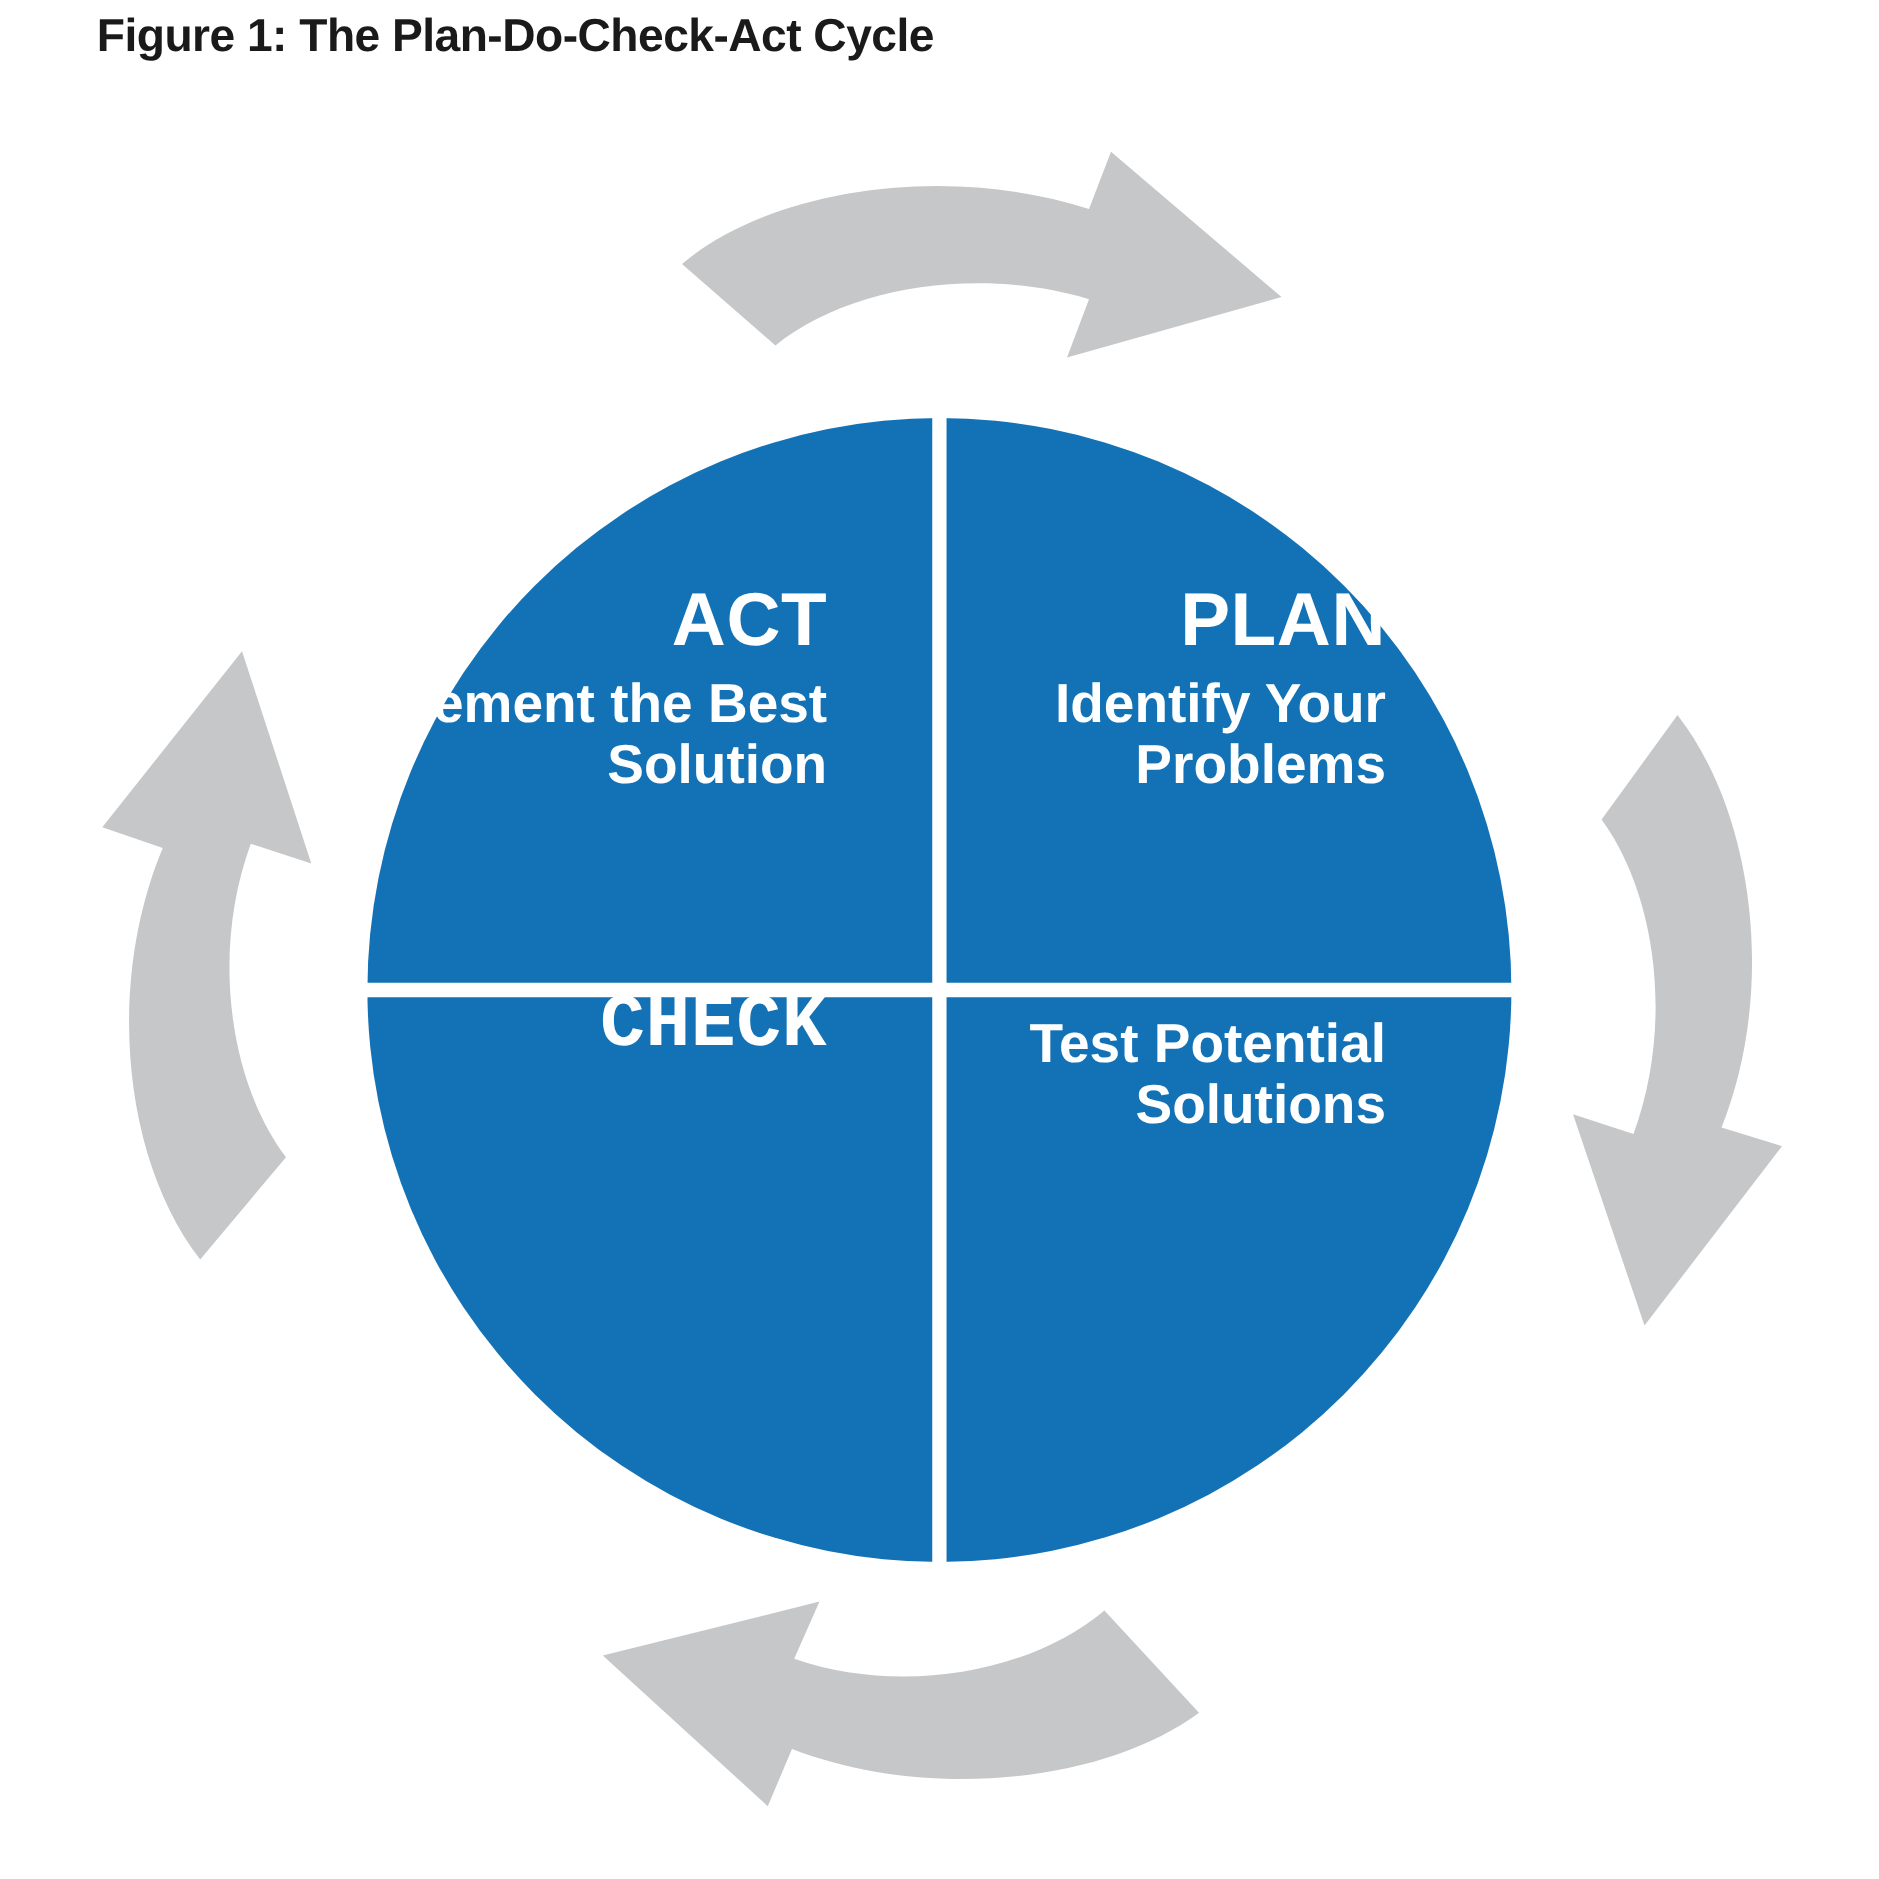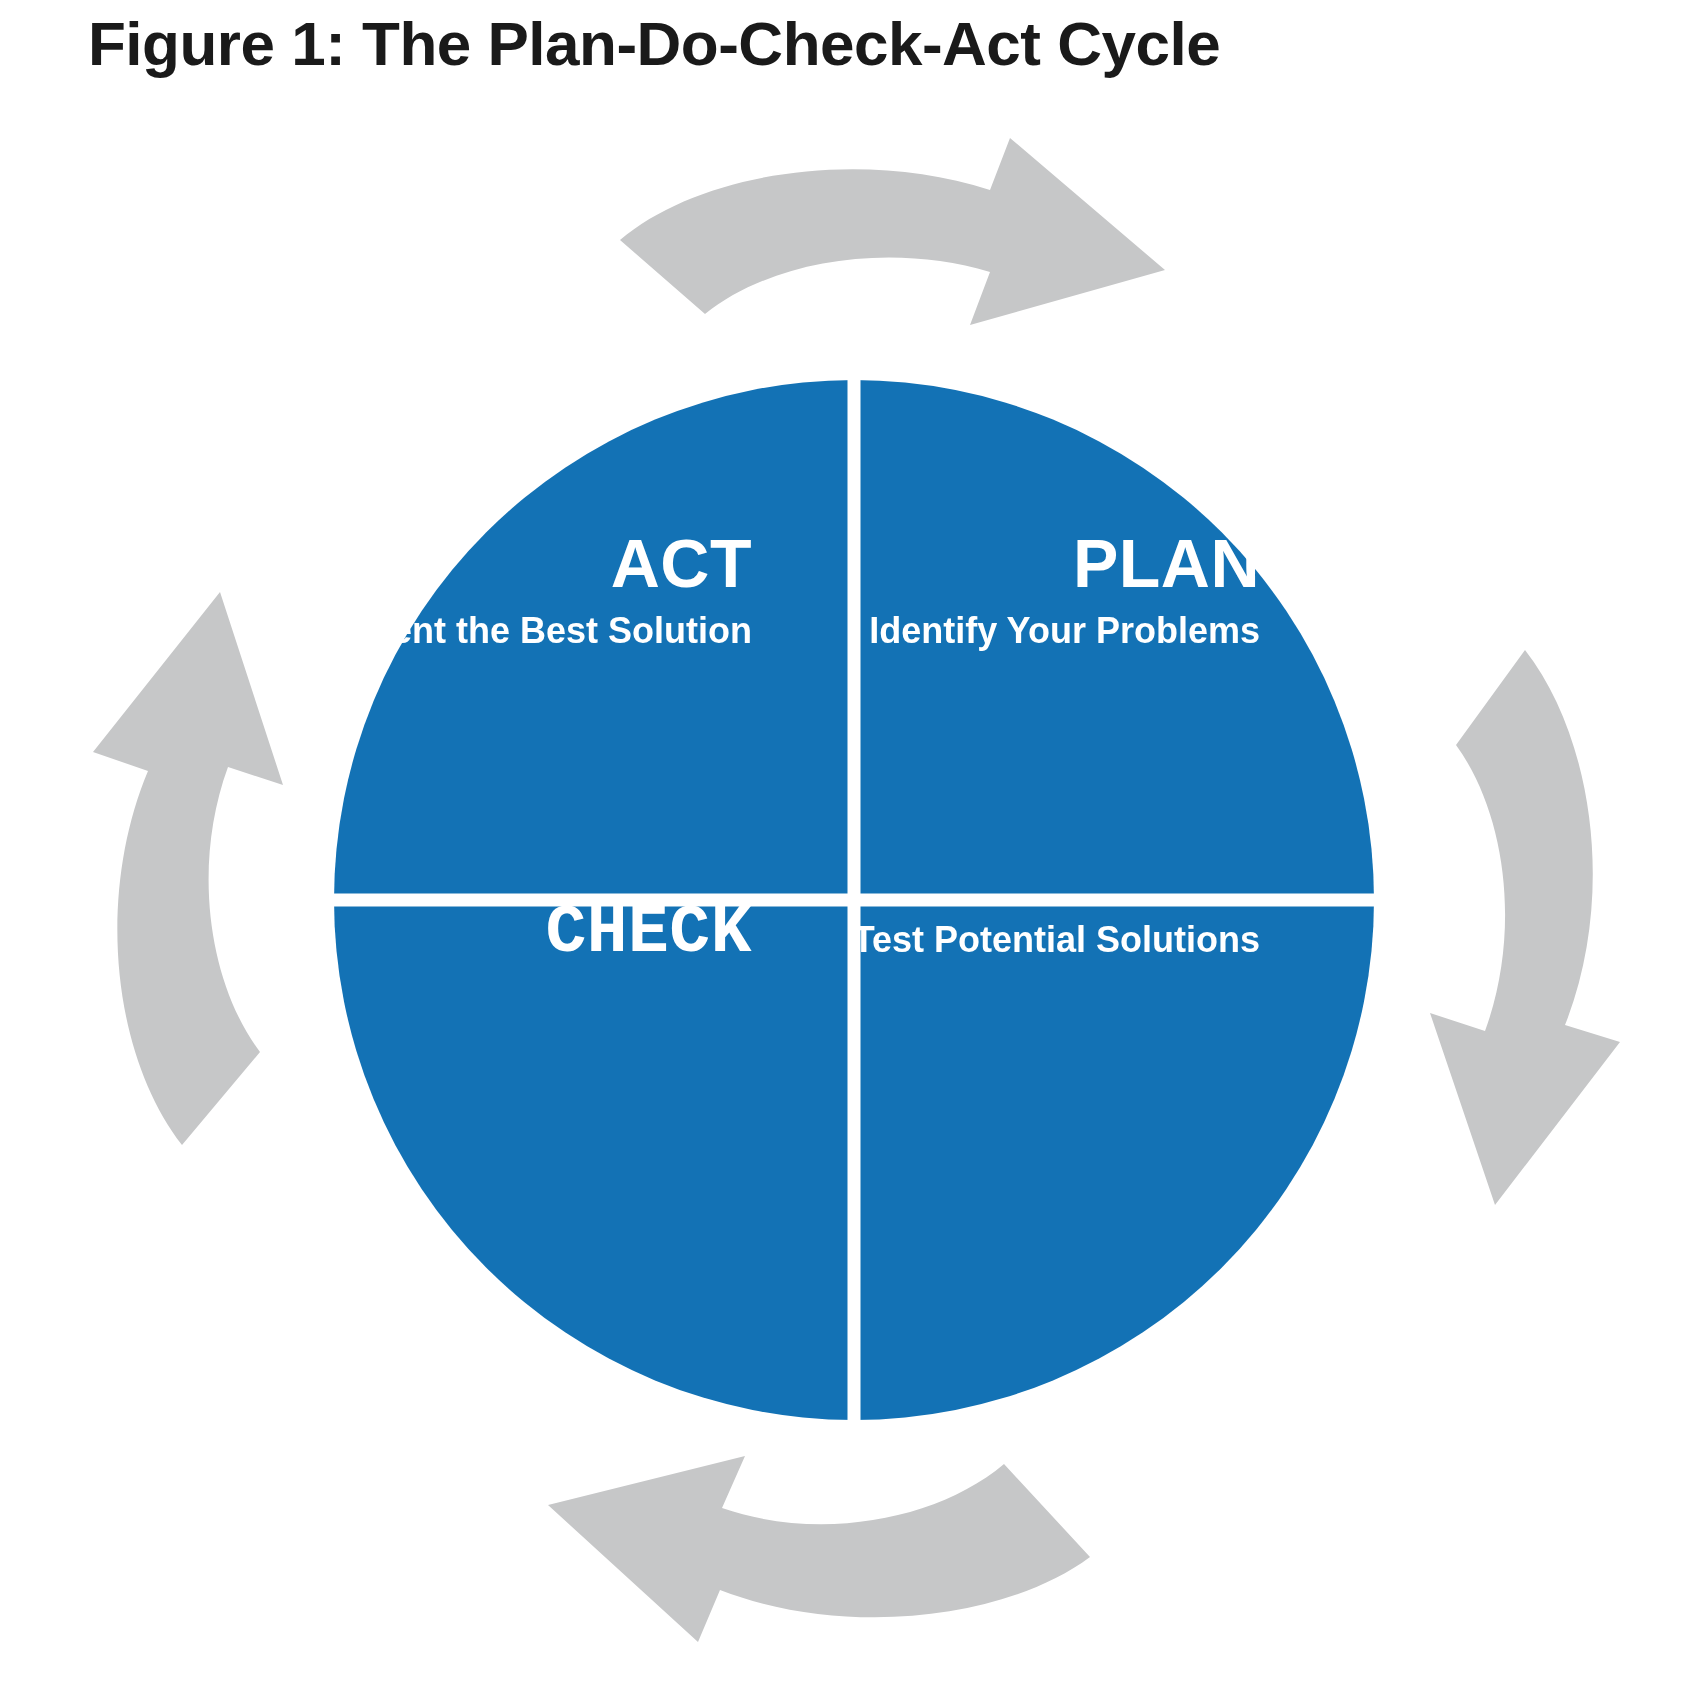--- a/index.html
+++ b/index.html
@@ -12,21 +12,21 @@
     height: 1708px;
     font-family: "Liberation Sans", sans-serif;
     position: relative;
     overflow: hidden;
   }
 
   #figure-title {
     position: absolute;
     left: 88px;
     top: 8px;
-    font-size: 62px;
+    font-size: 42px;
     font-weight: bold;
     color: #1a1a1a;
     letter-spacing: -0.5px;
     white-space: nowrap;
   }
 
   #diagram {
     position: absolute;
     left: 0;
     top: 120px;
@@ -50,21 +50,21 @@
     line-height: 1.12;
   }
   .quadrant-heading {
     font-size: 68px;
     font-weight: bold;
     letter-spacing: 0.5px;
     margin-bottom: 10px;
     display: block;
   }
   .quadrant-desc {
-    font-size: 36px;
+    font-size: 50px;
     font-weight: bold;
     display: block;
   }
 
   
   #q-act   { left: 232px;  top: 405px; }
   #q-plan  { left: 740px;  top: 405px; }
   #q-check { left: 232px;  top: 775px; font-family: Liberation Mono, monospace; }
   #q-do    { left: 740px;  top: 800px; }
 </style>

